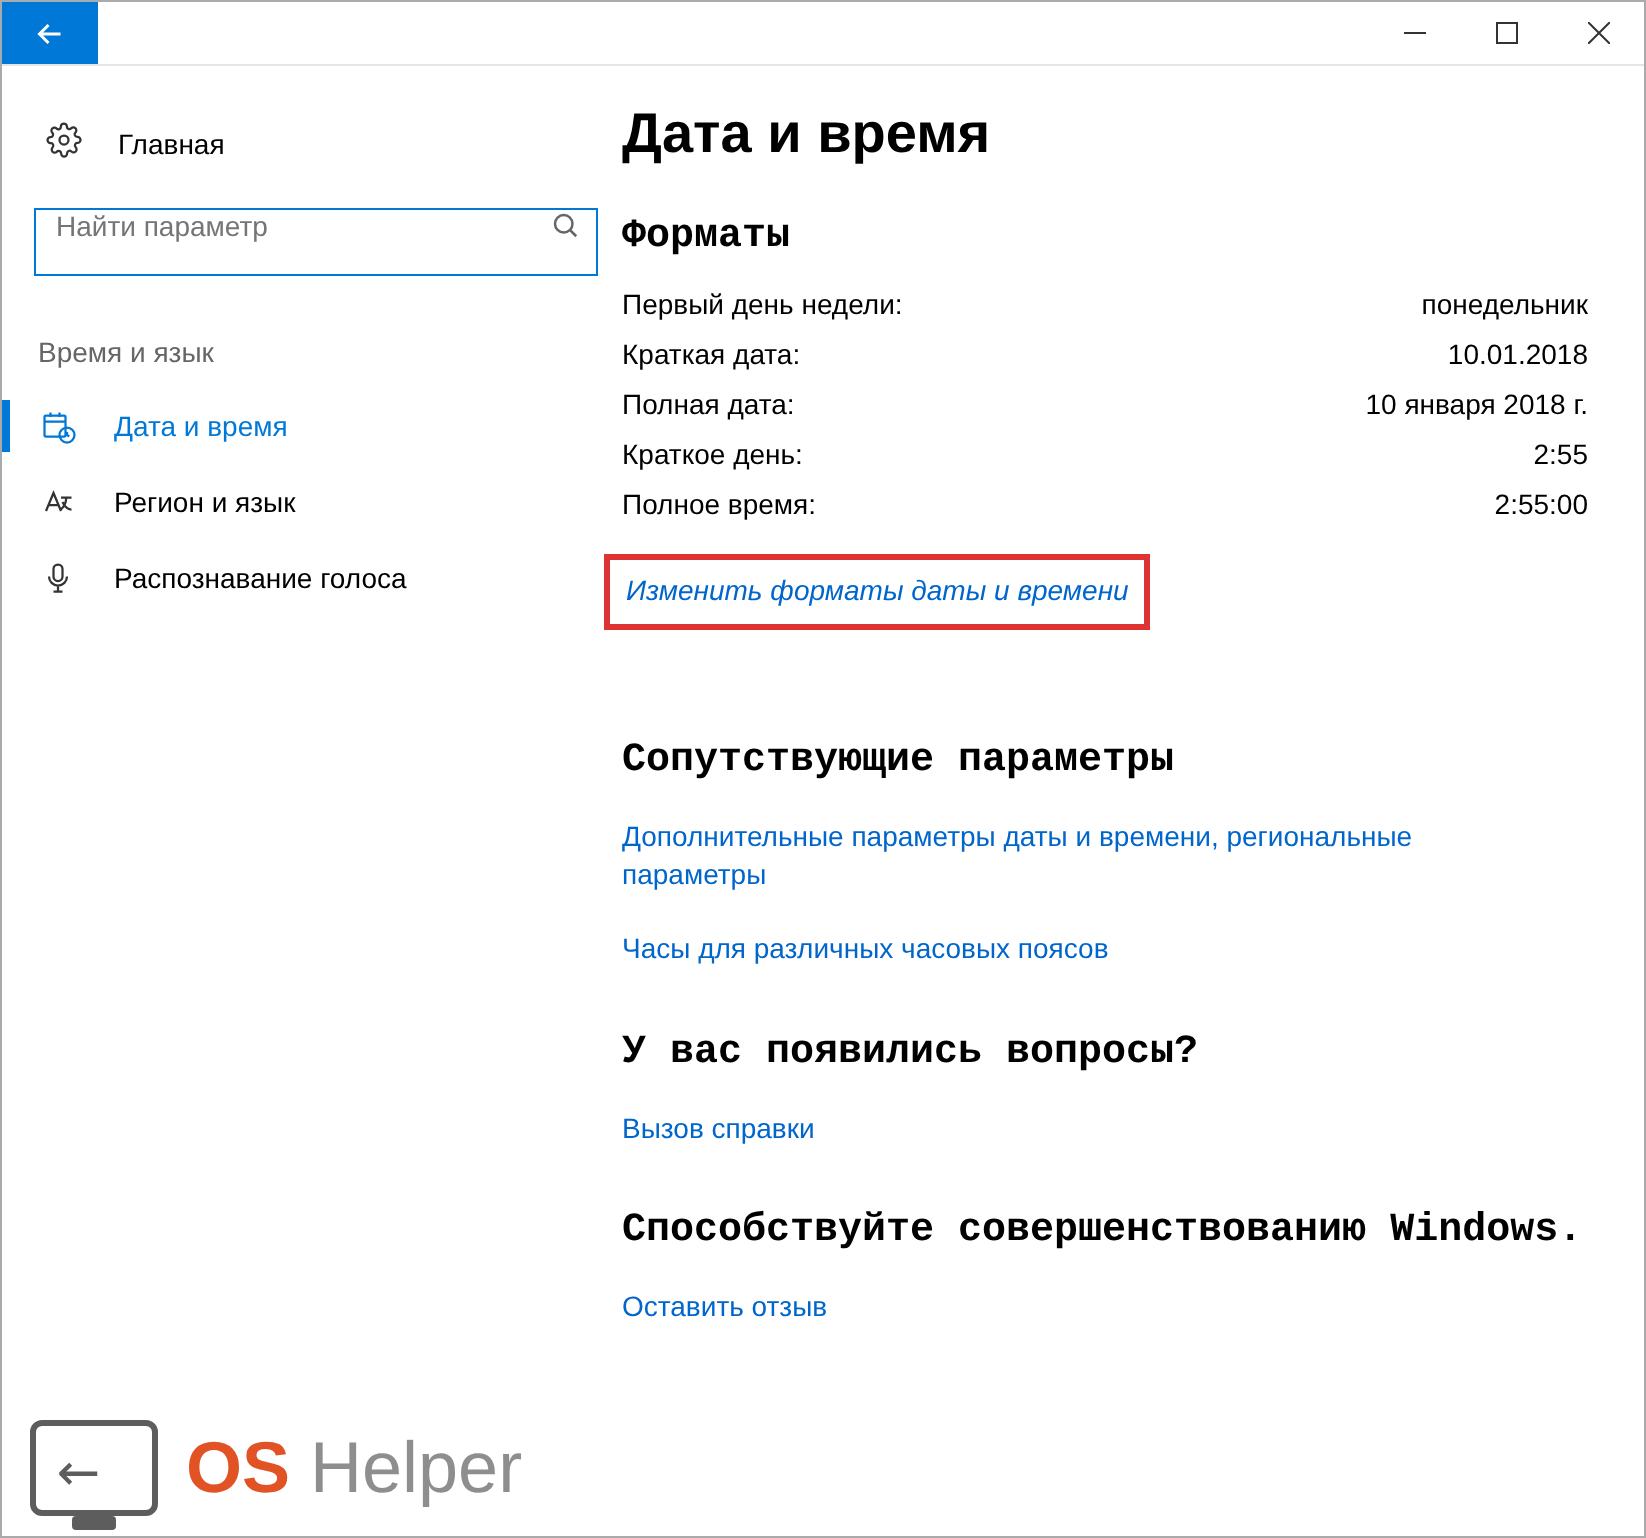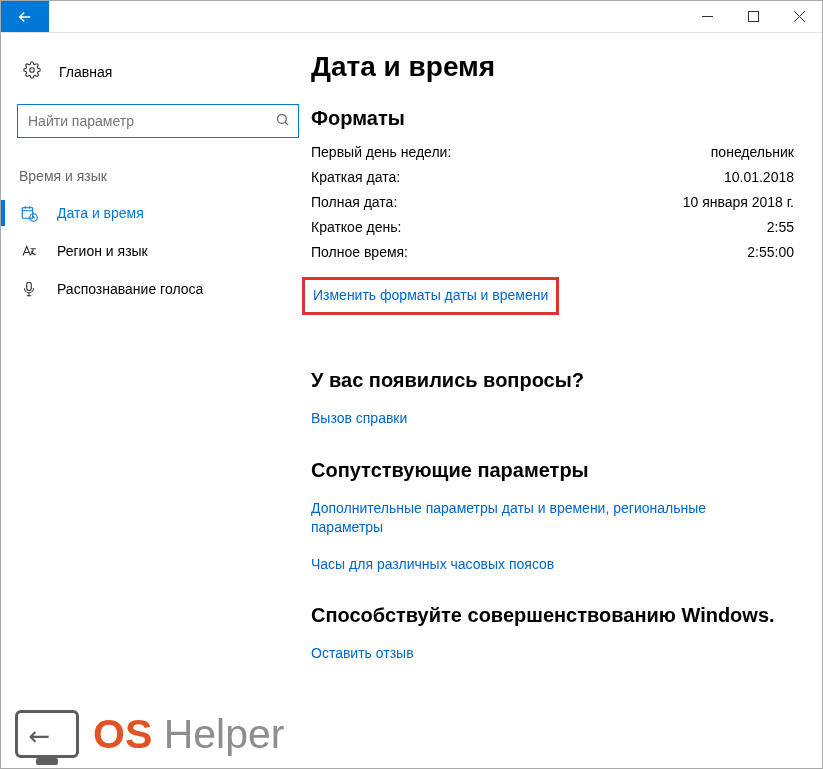--- a/index.html
+++ b/index.html
@@ -64,21 +64,21 @@
     align-items: center;
     padding: 8px 0 8px 22px;
     cursor: pointer;
   }
   .home-row .icon { width: 20px; margin-right: 16px; color:#333;}
   .search-box {
     margin: 14px 12px 22px 16px;
     border: 1px solid #0078d7;
     height: 34px;
     display: flex;
-    align-items: center;
+    align-items: flex-start;
     padding: 0 8px 0 10px;
   }
   .search-box input {
     flex: 1;
     border: none;
     outline: none;
     font-size: 14px;
     font-family: inherit;
     color: #777;
     background: transparent;
@@ -114,40 +114,42 @@
   
   h1.page-title {
     font-size: 28px;
     font-weight: 600;
     margin-bottom: 24px;
   }
   h2.section-title {
     font-size: 20px;
     font-weight: 600;
     margin: 10px 0 14px 0;
+    font-family: Liberation Mono, monospace;
   }
   .format-row {
     display: flex;
     margin-bottom: 9px;
     font-size: 14px;
     justify-content: space-between;
   }
   .format-row .label { width: 175px; }
   .link {
     color: #0066cc;
     cursor: pointer;
     display: inline-block;
     padding: 3px 0;
     line-height: 1.35;
   }
   .highlight-box {
     border: 3px solid #d33;
     padding: 3px 8px 4px 8px;
     margin: 8px 0 26px -9px;
     display: inline-block;
+    font-style: italic;
   }
   .link-block { margin-bottom: 12px; max-width: 430px;}
   .section { margin-bottom: 28px; }
   
   .logo {
     position: absolute;
     left: 14px;
     bottom: 10px;
     display: flex;
     align-items: center;
@@ -169,21 +171,21 @@
     transform:translateX(-50%);
     border-radius:2px;
   }
   .logo-arrow {
     position:absolute;
     left:10px; top:8px;
     font-size:26px;
     transform: rotate(-45deg);
     color:#555;
   }
-  .logo-text { font-size: 41px; font-weight: 400; letter-spacing:0px;}
+  .logo-text { font-size: 36px; font-weight: 400; letter-spacing:0px;}
   .logo-text .os { color: #e04a1a; font-weight:600;}
   .logo-text .helper { color: #888; }
 </style>
 </head>
 <body>
 
 <div class="titlebar">
   <div class="back-btn">
     <svg width="18" height="18" viewBox="0 0 24 24" fill="none" stroke="white" stroke-width="2">
         <path d="M19 12H5M11 18l-6-6 6-6"></path>
@@ -291,33 +293,33 @@
         <span class="label">Полное время:</span>
         <span>2:55:00</span>
       </div>
 
       <div class="highlight-box">
         <span class="link">Изменить форматы даты и времени</span>
       </div>
     </div>
 
     <div class="section">
+      <h2 class="section-title">Сопутствующие параметры</h2>
+      <div class="link-block">
+        <span class="link">Дополнительные параметры даты и времени, региональные параметры</span>
+      </div>
+      <div class="link-block">
+        <span class="link">Часы для различных часовых поясов</span>
+      </div>
+    </div>
+
+    <div class="section">
       <h2 class="section-title">У вас появились вопросы?</h2>
       <div class="link-block">
         <span class="link">Вызов справки</span>
-      </div>
-    </div>
-
-    <div class="section">
-      <h2 class="section-title">Сопутствующие параметры</h2>
-      <div class="link-block">
-        <span class="link">Дополнительные параметры даты и времени, региональные параметры</span>
-      </div>
-      <div class="link-block">
-        <span class="link">Часы для различных часовых поясов</span>
       </div>
     </div>
 
     <div class="section">
       <h2 class="section-title">Способствуйте совершенствованию Windows.</h2>
       <div class="link-block">
         <span class="link">Оставить отзыв</span>
       </div>
     </div>
   </div>

